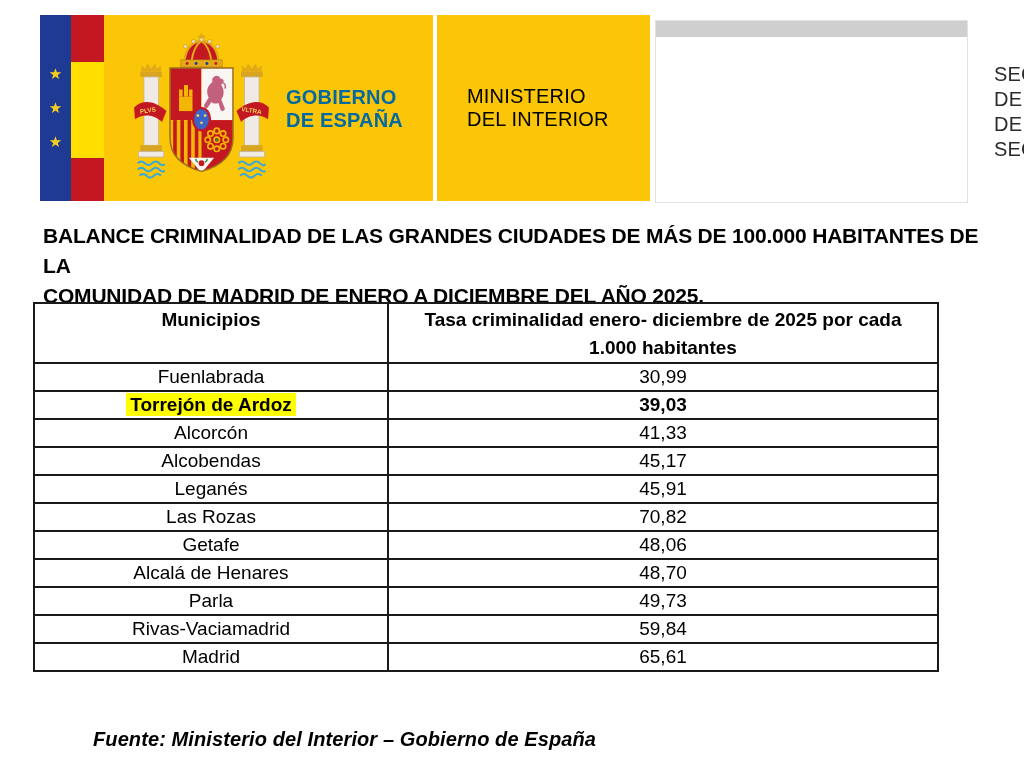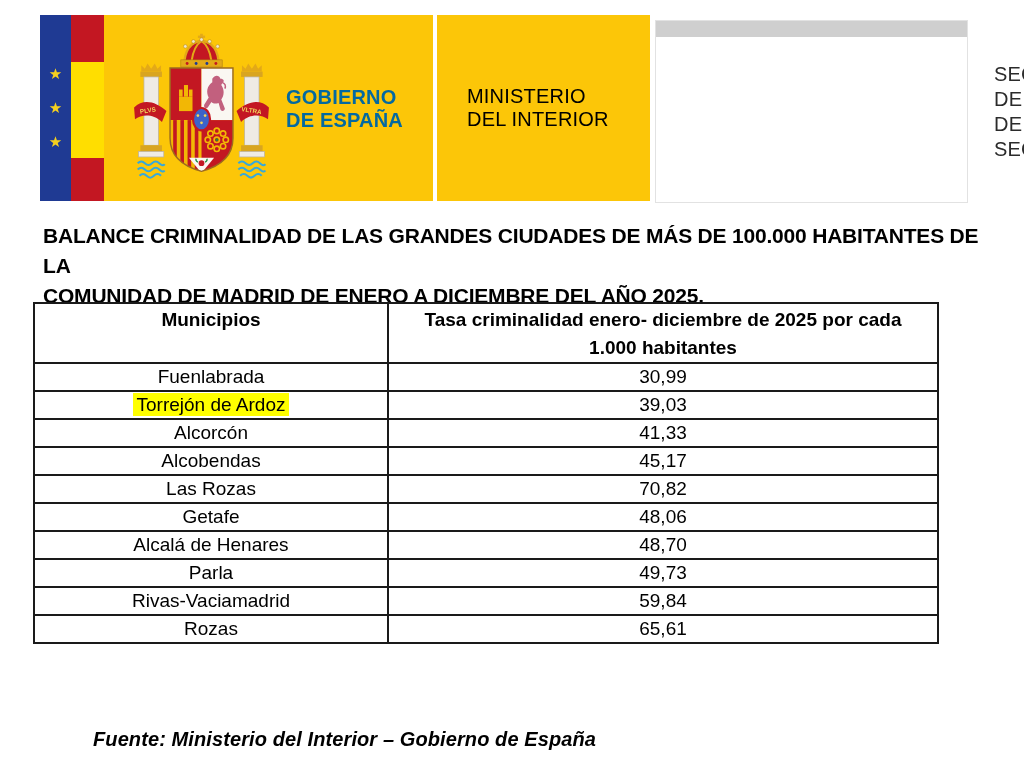--- a/index.html
+++ b/index.html
@@ -37,21 +37,21 @@
   .doc-title { position:absolute; left:43px; top:221px; width:940px;
                font-size:21px; font-weight:700; line-height:30px; letter-spacing:-0.2px; }
 
   
   .crime-table { position:absolute; left:33px; top:302px; width:906px;
                  border-collapse:collapse; table-layout:fixed; }
   .crime-table th, .crime-table td { border:2px solid #1A1A1A; font-size:19px; text-align:center; }
   .crime-table th { height:60px; vertical-align:top; font-weight:700; line-height:28px; padding-top:2px; }
   .crime-table td { height:28px; font-weight:400; padding:0; }
   .col-muni { width:354px; }
-  tr.hl td { font-weight:400; }
+  tr.hl td { font-weight:700; }
   tr.hl .muni-text { background:#FFFF00; padding:1px 4px; }
 
   
   .source-line { position:absolute; top:728px; left:93px; width:906px; text-align:left;
                  font-size:20px; font-weight:700; font-style:italic; letter-spacing:0.1px; }
 </style>
 </head>
 <body>
 
 <div class="page">
@@ -214,20 +214,24 @@
     <tr>
       <td><span class="muni-text">Alcorcón</span></td>
       <td>41,33</td>
     </tr>
 
     <tr>
       <td><span class="muni-text">Alcobendas</span></td>
       <td>45,17</td>
     </tr>
 
+    <tr>
+      <td><span class="muni-text">Leganés</span></td>
+      <td>45,91</td>
+    </tr>
 
     <tr>
       <td><span class="muni-text">Las Rozas</span></td>
       <td>70,82</td>
     </tr>
 
     <tr>
       <td><span class="muni-text">Getafe</span></td>
       <td>48,06</td>
     </tr>
@@ -241,21 +245,21 @@
       <td><span class="muni-text">Parla</span></td>
       <td>49,73</td>
     </tr>
 
     <tr>
       <td><span class="muni-text">Rivas-Vaciamadrid</span></td>
       <td>59,84</td>
     </tr>
 
     <tr>
-      <td><span class="muni-text">Rozas</span></td>
+      <td><span class="muni-text">Madrid</span></td>
       <td>65,61</td>
     </tr>
   </tbody>
   </table>
 
   <p class="source-line">Fuente: Ministerio del Interior – Gobierno de España</p>
 
 </div>
 
 </body></html>

